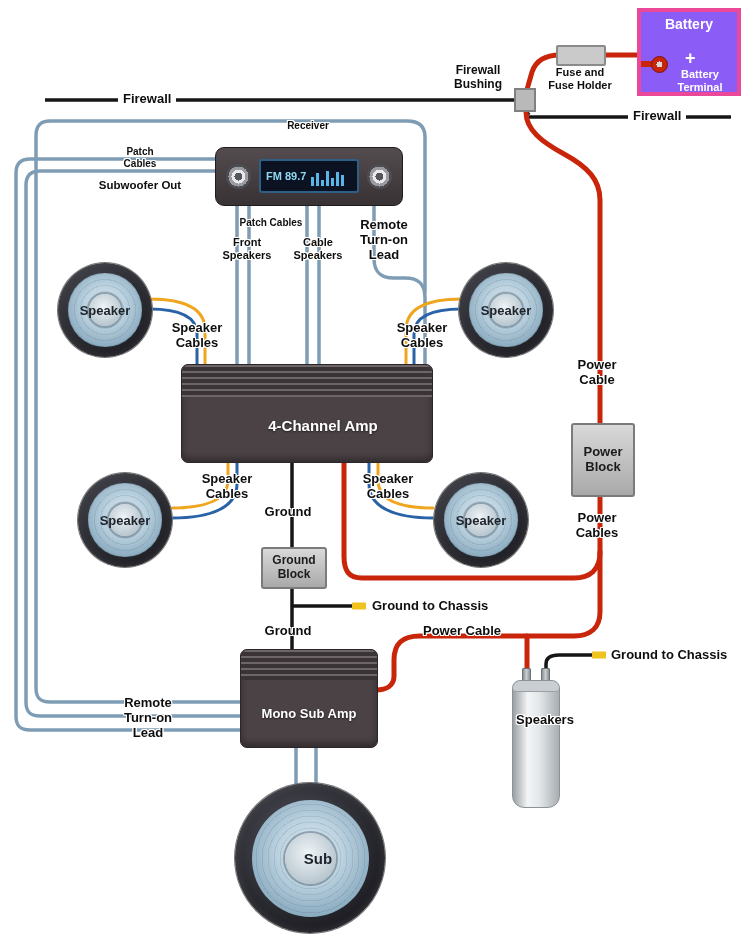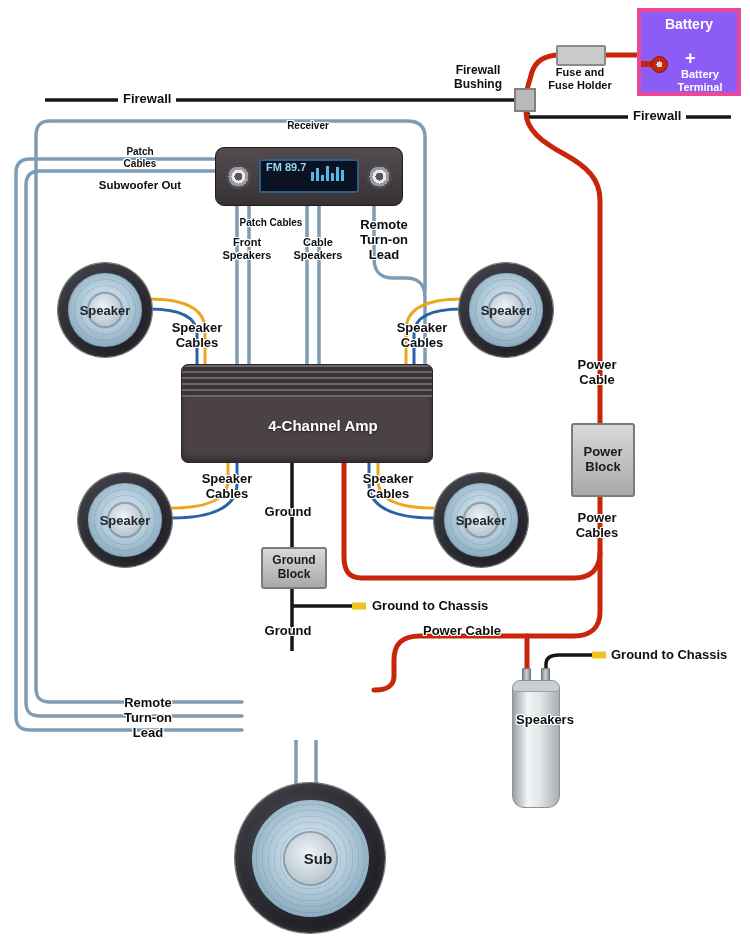--- a/index.html
+++ b/index.html
@@ -102,21 +102,21 @@
     <div style="position:absolute;left:26px;top:56px;width:66px;text-align:center;color:#fff;font-weight:bold;font-size:11px;line-height:1.15;">
       <div>Battery</div>
       <div>Terminal</div>
     </div>
   </div>
 
   <div class="lbl s14" style="left:215px;top:120px;width:186px;">Receiver</div>
   <div style="position:absolute;left:215px;top:147px;width:186px;height:57px;border-radius:9px;background:linear-gradient(180deg,#544c4e,#383234);border:1px solid #201c1d;">
     <div class="knob" style="left:10px;top:16px;"></div>
     <div class="knob" style="right:10px;top:16px;"></div>
-    <div style="position:absolute;left:43px;top:11px;width:100px;height:34px;background:#0b1322;border:2px solid #2e5f86;border-radius:3px;display:flex;padding:0 5px;gap:5px;box-sizing:border-box;">
+    <div style="position:absolute;left:43px;top:11px;width:100px;height:34px;background:#0b1322;border:2px solid #2e5f86;border-radius:3px;display:flex;align-items:center;padding:0 5px;gap:5px;box-sizing:border-box;">
       <span style="color:#8fd8f2;font-weight:bold;font-size:11px;white-space:nowrap;">FM 89.7</span>
       <span style="display:flex;align-items:flex-end;gap:2px;height:20px;">
         <span style="width:3px;height:9px;background:#58b6e8;"></span>
           <span style="width:3px;height:13px;background:#58b6e8;"></span>
           <span style="width:3px;height:6px;background:#58b6e8;"></span>
           <span style="width:3px;height:15px;background:#58b6e8;"></span>
           <span style="width:3px;height:8px;background:#58b6e8;"></span>
           <span style="width:3px;height:14px;background:#58b6e8;"></span>
           <span style="width:3px;height:11px;background:#58b6e8;"></span>
       </span>
@@ -201,20 +201,24 @@
 
   <div class="lbl" style="left:250px;top:505px;width:76px;">Ground</div>
   <div class="block" style="left:261px;top:547px;width:62px;height:38px;font-size:12px;">
     <div>Ground</div>
     <div>Block</div>
   </div>
   <div class="lbl nowrap left" style="left:372px;top:599px;">Ground to Chassis</div>
   <div class="lbl" style="left:250px;top:624px;width:76px;">Ground</div>
   <div class="lbl nowrap" style="left:402px;top:624px;width:120px;">Power Cable</div>
 
+  <div class="amp" style="left:240px;top:649px;width:136px;height:97px;">
+    <div class="fins" style="height:30px;"></div>
+    <div class="ampLabel" style="top:56px;font-size:13px;">Mono Sub Amp</div>
+  </div>
   <div class="lbl" style="left:106px;top:696px;width:84px;">
     <div>Remote</div>
     <div>Turn-on</div>
     <div>Lead</div>
   </div>
 
   <div style="position:absolute;left:512px;top:666px;width:46px;height:140px;">
     <div class="term" style="left:10px;top:2px;"></div>
     <div class="term" style="left:29px;top:2px;"></div>
     <div style="position:absolute;left:0;top:14px;width:46px;height:126px;border-radius:8px 8px 12px 12px;background:linear-gradient(90deg,#9aa0a4,#f3f5f6 32%,#e2e6e8 58%,#a8aeb2);border:1px solid #8c9296;">

